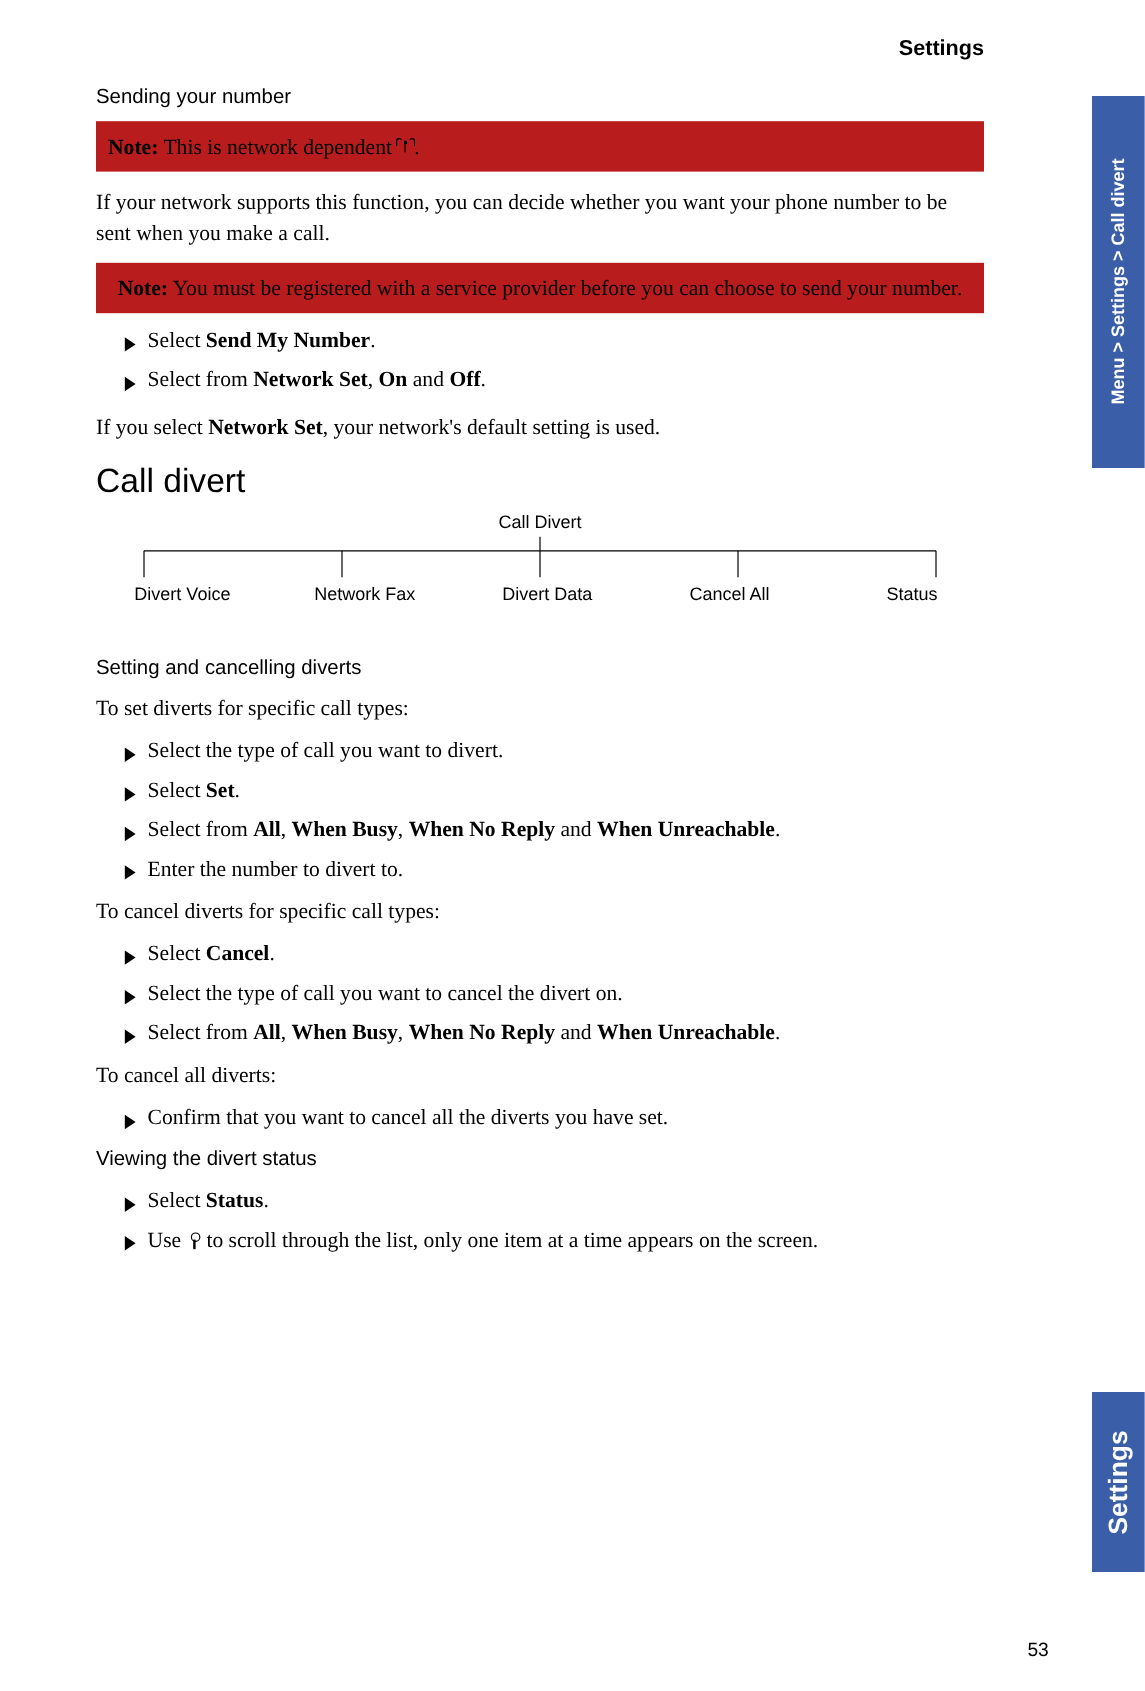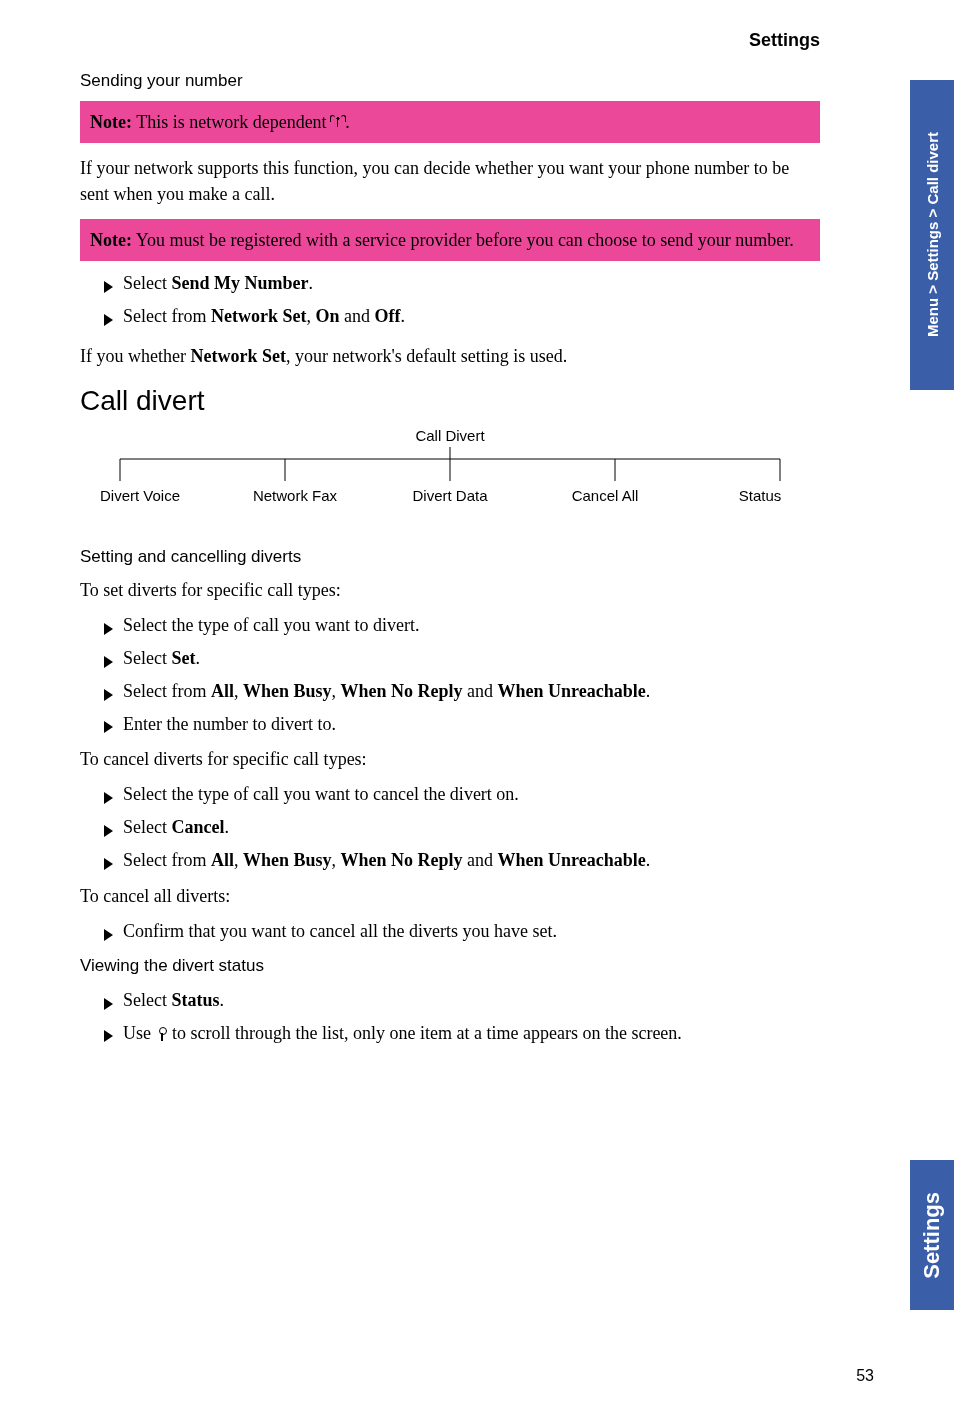--- a/index.html
+++ b/index.html
@@ -1,32 +1,32 @@
 <!DOCTYPE html>
 <html><head>
 <meta charset="utf-8">
 <style>
   * { box-sizing: border-box; margin: 0; padding: 0; }
   html, body { width: 954px; height: 1409px; background: #fff; font-family: "Times New Roman", Times, serif; color: #000; }
   .page { position: relative; width: 954px; height: 1409px; }
   .content { position: absolute; left: 80px; top: 30px; width: 740px; }
   .header-right { text-align: right; font-family: Arial, Helvetica, sans-serif; font-weight: bold; font-size: 18px; margin-bottom: 20px; }
   .subheading { font-family: Arial, Helvetica, sans-serif; font-size: 17px; margin: 10px 0 10px 0; }
-  .noteBox { background: #ec4899; padding: 8px 10px; margin: 8px 0; font-size: 18px; line-height: 1.45; }
+  .noteBox { background: #b91c1c; padding: 8px 10px; margin: 8px 0; font-size: 18px; line-height: 1.45; }
   .noteBox .noteLabel { font-weight: bold; }
-  .noteIndent { display: block; padding-left: 52px; text-indent: -52px; }
+  .noteIndent { display: block; padding-left: 52px; text-indent: -52px; text-align: center; }
   .bodyText { font-size: 18px; line-height: 1.45; margin: 12px 0; }
   .bullets { margin: 8px 0 8px 24px; }
   .bullets .item { display: flex; align-items: center; gap: 10px; font-size: 18px; line-height: 1.6; margin: 4px 0; }
   .tri { width: 0; height: 0; border-top: 6px solid transparent; border-bottom: 6px solid transparent; border-left: 9px solid #000; margin-top: 7px; flex: 0 0 auto; }
   .sectionHeading { font-family: Arial, Helvetica, sans-serif; font-size: 28px; margin: 16px 0 10px 0; }
   .diagram { width: 740px; height: 90px; position: relative; font-family: Arial, Helvetica, sans-serif; font-size: 15px; margin-bottom: 30px; }
   .diagram .rootLabel { position: absolute; left: 0; right: 0; top: 0; text-align: center; }
   .diagram svg { position: absolute; left: 0; top: 20px; width: 740px; height: 38px; }
-  .diagram .leafRow { position: absolute; left: 0; right: 0; top: 60px; display: flex; justify-content: space-between; }
+  .diagram .leafRow { position: absolute; left: 12px; right: 0; top: 60px; display: flex; justify-content: space-between; }
   .diagram .leaf { width: 120px; text-align: center; }
   .pageNum { position: absolute; right: 80px; bottom: 24px; font-family: Arial, Helvetica, sans-serif; font-size: 16px; }
   .sideTab { position: absolute; right: 0; width: 44px; color: #fff; font-family: Arial, Helvetica, sans-serif; font-weight: bold; display: flex; align-items: center; justify-content: center; }
   .sideTab span { writing-mode: vertical-rl; transform: rotate(180deg); white-space: nowrap; }
   .tab1 { top: 80px; height: 310px; background: #3a5fa8; font-size: 15px; }
   .tab2 { top: 1160px; height: 150px; background: #3a5fa8; font-size: 22px; }
   .antenna-icon { display: inline-block; width: 14px; height: 16px; vertical-align: -2px; background:
       radial-gradient(circle at 50% 30%, #000 1.5px, transparent 1.6px),
       linear-gradient(#000,#000) center/1.4px 10px no-repeat;
       border-radius: 2px;
@@ -74,21 +74,21 @@
       <div class="item">
         <div class="tri"></div>
         <div><span>Select </span><b>Send My Number</b><span>.</span></div>
       </div>
       <div class="item">
         <div class="tri"></div>
         <div><span>Select from </span><b>Network Set</b><span>, </span><b>On</b><span> and </span><b>Off</b><span>.</span></div>
       </div>
     </div>
 
-    <p class="bodyText"><span>If you whether </span><b>Network Set</b><span>, your network's default setting is used.</span></p>
+    <p class="bodyText"><span>If you select </span><b>Network Set</b><span>, your network's default setting is used.</span></p>
 
     <div class="sectionHeading">Call divert</div>
 
     <div class="diagram">
       <div class="rootLabel">Call Divert</div>
       <svg viewBox="0 0 740 38">
         <line x1="370" y1="0" x2="370" y2="12" stroke="#000" stroke-width="1"></line>
         <line x1="40" y1="12" x2="700" y2="12" stroke="#000" stroke-width="1"></line>
         <line x1="40" y1="12" x2="40" y2="34" stroke="#000" stroke-width="1"></line>
         <line x1="205" y1="12" x2="205" y2="34" stroke="#000" stroke-width="1"></line>
@@ -124,25 +124,25 @@
       <div class="item">
           <div class="tri"></div>
           <div>Enter the number to divert to.</div>
         </div>
     </div>
 
     <p class="bodyText" style="margin:6px 0">To cancel diverts for specific call types:</p>
     <div class="bullets">
       <div class="item">
           <div class="tri"></div>
-          <div>Select the type of call you want to cancel the divert on.</div>
+          <div><span>Select </span><b>Cancel</b><span>.</span></div>
         </div>
       <div class="item">
           <div class="tri"></div>
-          <div><span>Select </span><b>Cancel</b><span>.</span></div>
+          <div>Select the type of call you want to cancel the divert on.</div>
         </div>
       <div class="item">
           <div class="tri"></div>
           <div><span>Select from </span><b>All</b><span>, </span><b>When Busy</b><span>, </span><b>When No Reply</b><span> and </span><b>When Unreachable</b><span>.</span></div>
         </div>
     </div>
 
     <p class="bodyText" style="margin:6px 0">To cancel all diverts:</p>
     <div class="bullets">
       <div class="item">

